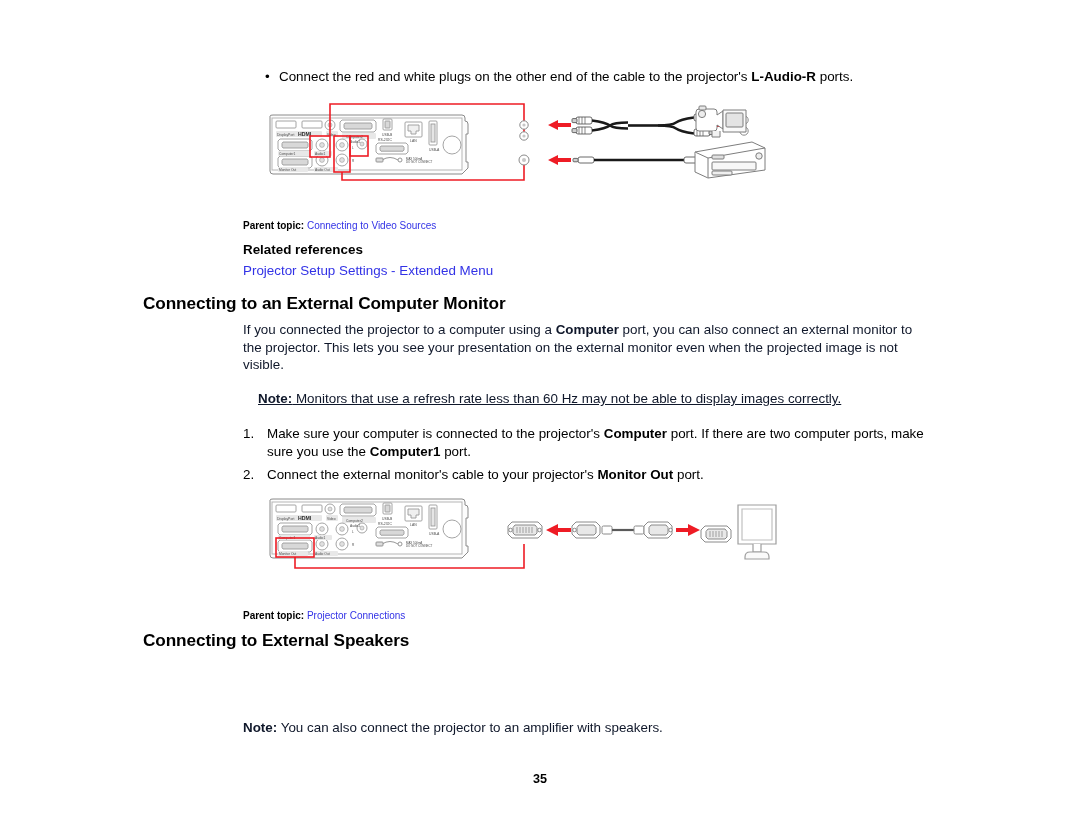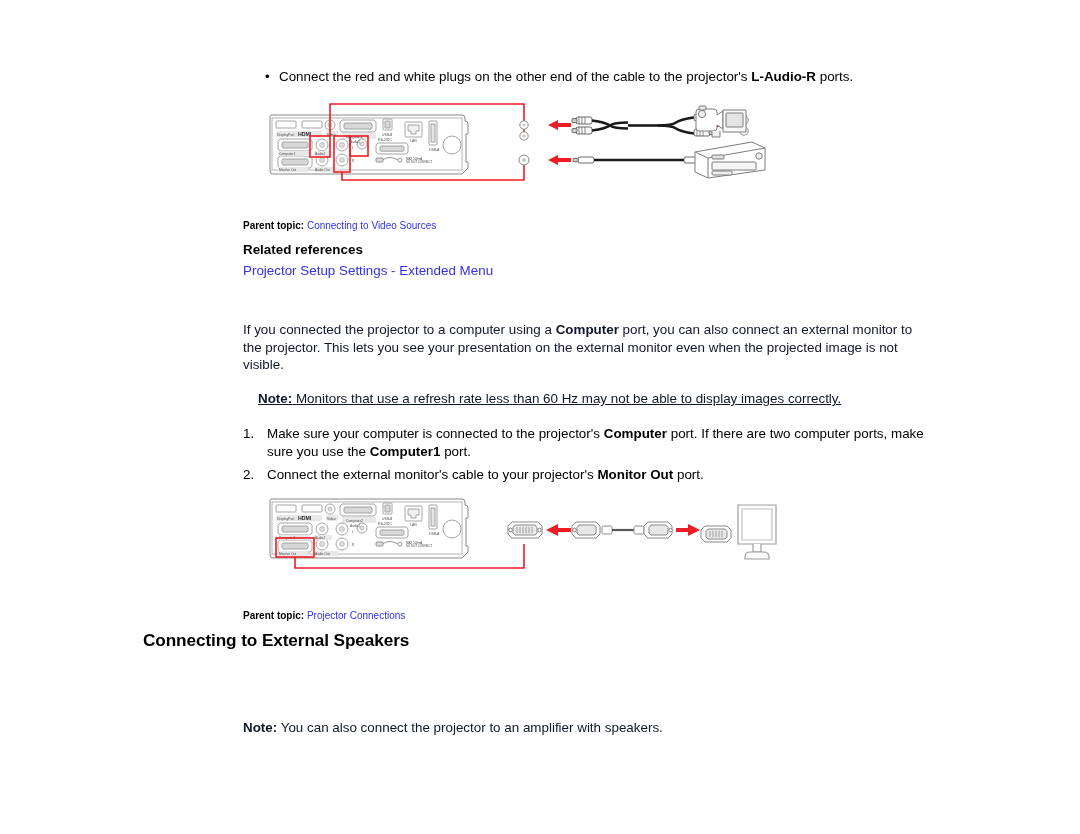--- a/index.html
+++ b/index.html
@@ -332,20 +332,21 @@
     <b>Parent topic:</b>
     <a class="link" href="#">Connecting to Video Sources</a>
   </div>
 
   <div class="related-label" style="left:243px; top:241px;">Related references</div>
 
   <div class="related-link" style="left:243px; top:262px;">
     <a class="link" href="#">Projector Setup Settings - Extended Menu</a>
   </div>
 
+  <h2 class="section-heading" style="left:143px; top:293px;">Connecting to an External Computer Monitor</h2>
 
   <div class="body-text" style="left:243px; top:321px; width:690px;"><span>If you connected the projector to a computer using a </span><b>Computer</b><span> port, you can also connect an external monitor to the projector. This lets you see your presentation on the external monitor even when the projected image is not visible.</span></div>
 
   <div class="body-text" style="left:258px; top:390px; width:690px;text-decoration:underline;"><b>Note:</b><span> Monitors that use a refresh rate less than 60 Hz may not be able to display images correctly.</span></div>
 
   <div class="bullet-row" style="left:243px; top:425px; width:690px;">
     <span class="num-mark">1.</span>
     <span class="bullet-body"><span>Make sure your computer is connected to the projector's </span><b>Computer</b><span> port. If there are two computer ports, make sure you use the </span><b>Computer1</b><span> port.</span></span>
   </div>
 
@@ -519,14 +520,15 @@
   <div class="parent-topic" style="left:243px; top:607px;">
     <b>Parent topic:</b>
     <a class="link" href="#">Projector Connections</a>
   </div>
 
   <h2 class="section-heading" style="left:143px; top:630px;">Connecting to External Speakers</h2>
 
 
   <div class="body-text" style="left:243px; top:719px; width:690px;"><b>Note:</b><span> You can also connect the projector to an amplifier with speakers.</span></div>
 
+  <div class="page-number" style="top:772px;">35</div>
 
 </div>
 
 </body></html>

